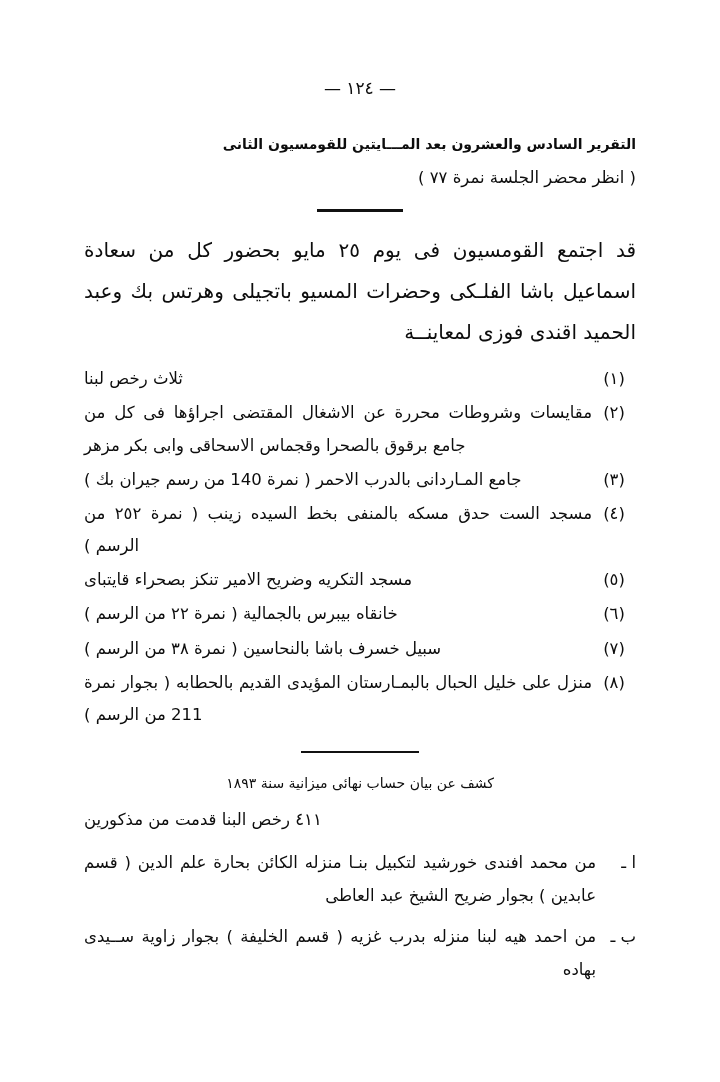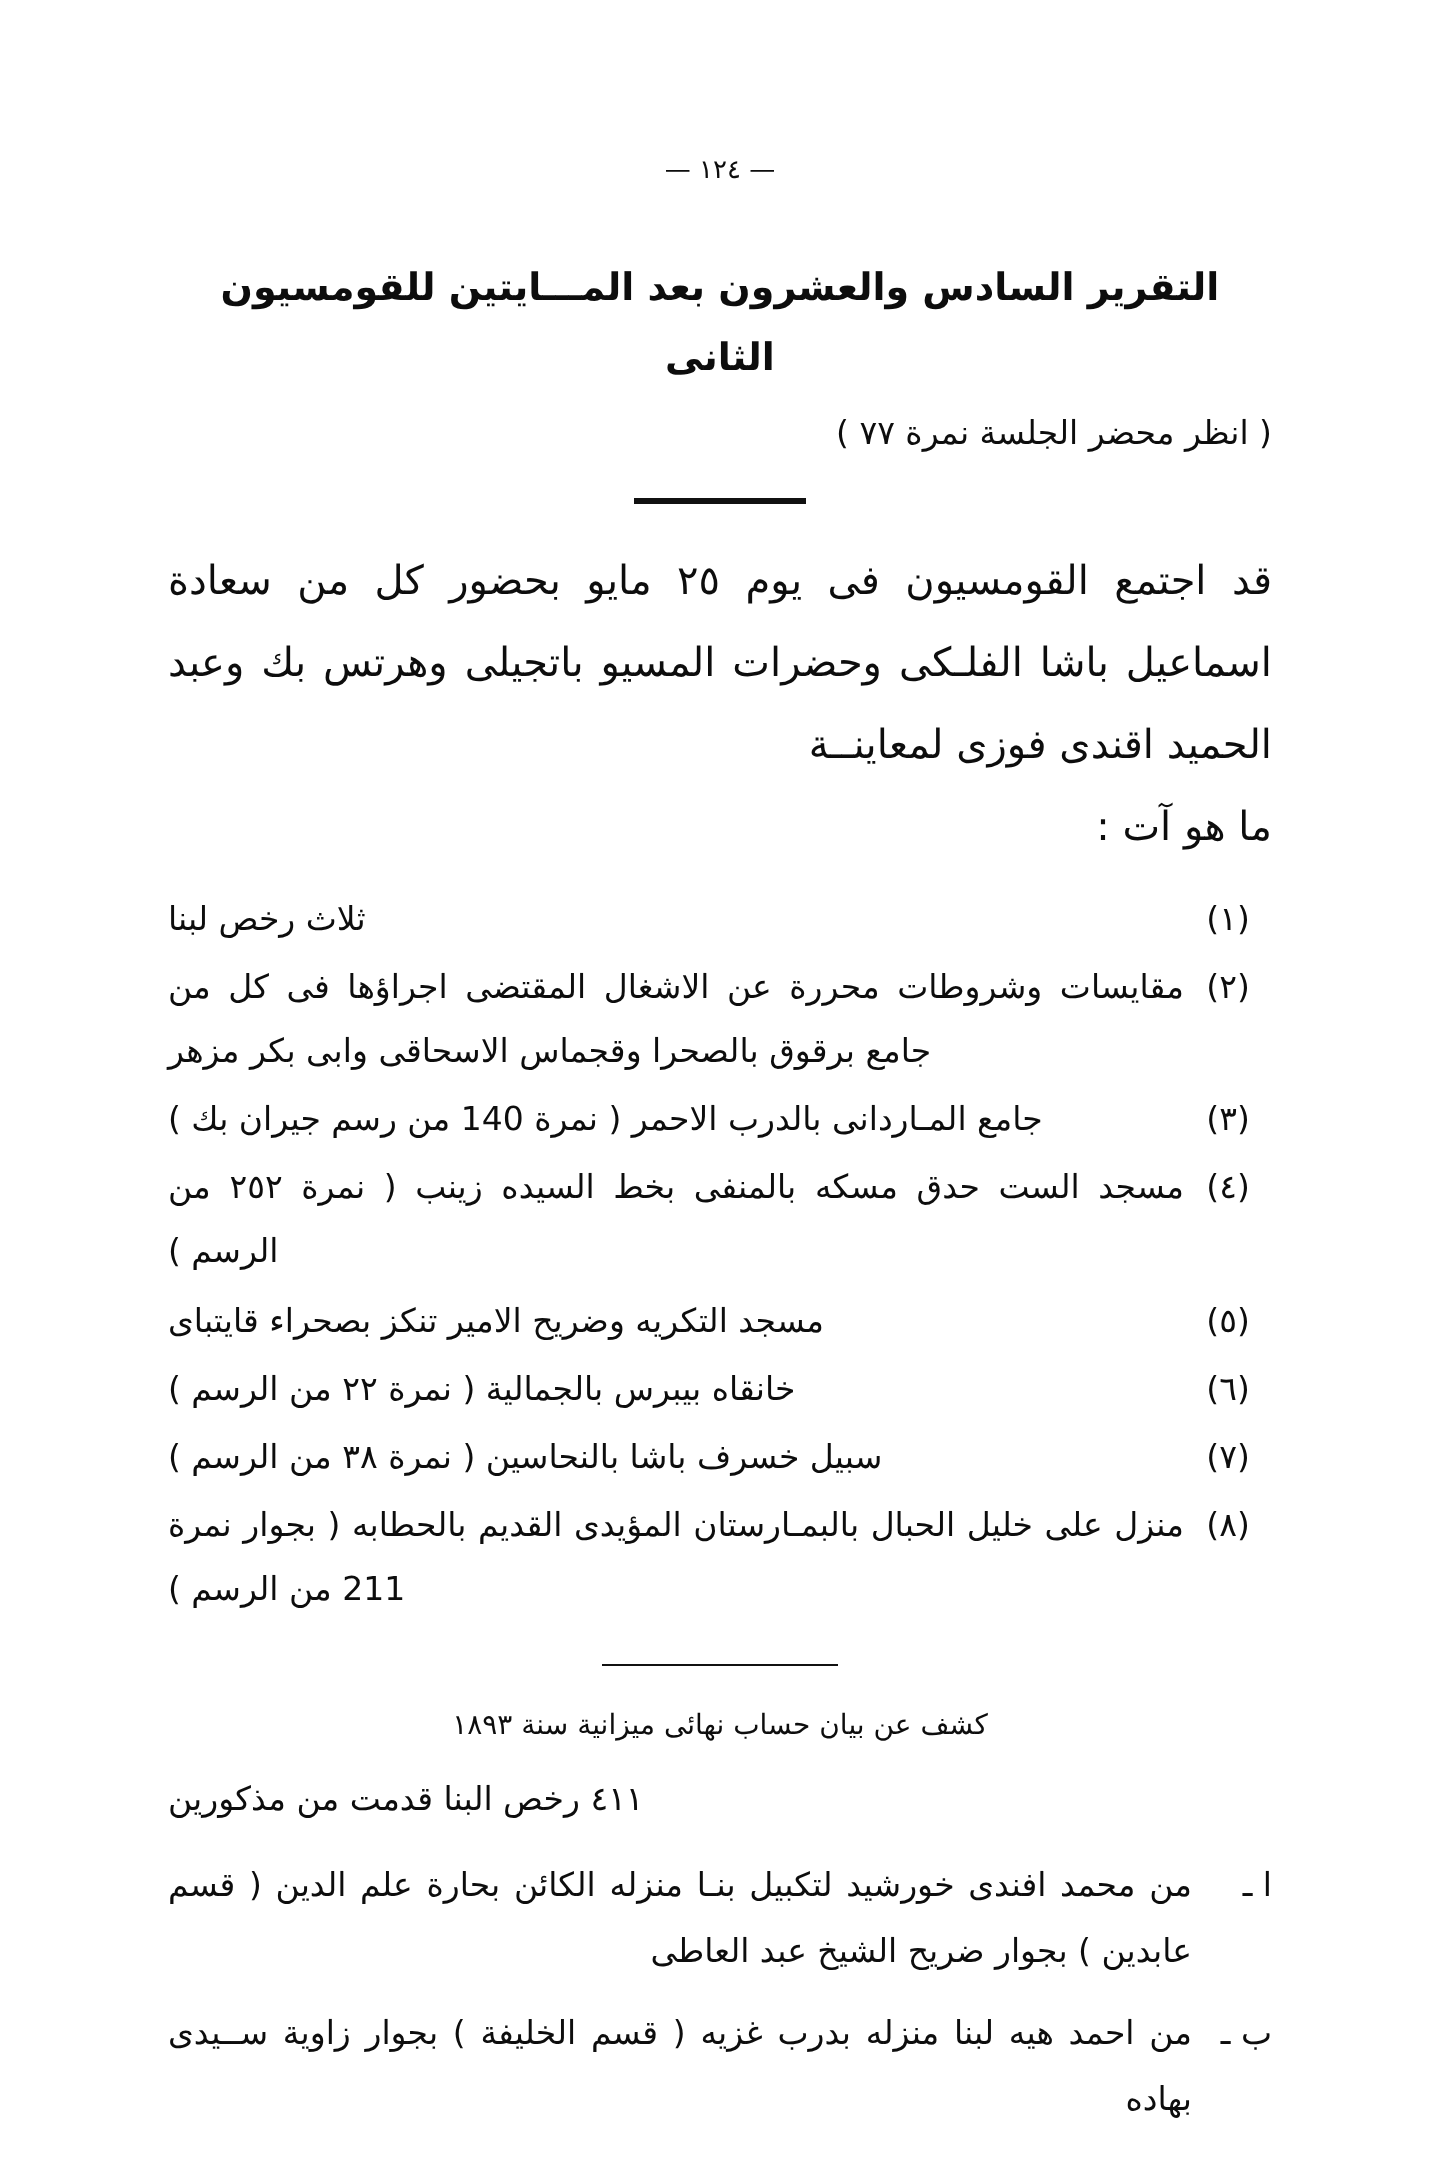--- a/index.html
+++ b/index.html
@@ -17,28 +17,28 @@
   }
   .page {
     width: 720px;
     height: 1082px;
     box-sizing: border-box;
     padding: 78px 84px 40px 84px;
     position: relative;
   }
   .page-number {
     text-align: center;
-    font-size: 13px;
+    font-size: 17px;
     letter-spacing: 1px;
     margin: 0 0 34px 0;
     direction: rtl;
   }
   .doc-title {
-    text-align: center;
-    font-size: 19px;
+    text-align: right;
+    font-size: 14px;
     line-height: 1.85;
     margin: 0;
     direction: rtl;
     font-weight: 600;
   }
   .doc-subtitle {
     text-align: right;
     font-size: 16.5px;
     line-height: 1.9;
     margin: 4px 0 0 0;
@@ -132,21 +132,20 @@
 
   <div class="page-number">— ١٢٤ —</div>
 
   <div class="doc-title">التقرير السادس والعشرون بعد المـــايتين للقومسيون الثانى</div>
   <div class="doc-subtitle">( انظر محضر الجلسة نمرة ٧٧ )</div>
 
   <div class="rule"></div>
 
   <p class="para">
     <span>قد اجتمع القومسيون فى يوم ٢٥ مايو بحضور كل من سعادة اسماعيل باشا الفلـكى وحضرات المسيو باتجيلى وهرتس بك وعبد الحميد اقندى فوزى لمعاينــة</span>
-    <span class="last-line">ما هو آت :</span>
   </p>
 
   <ul class="list">
     <li class="list-item">
       <span class="item-marker">(١)</span>
       <span class="item-text center-last">ثلاث رخص لبنا</span>
     </li>
     <li class="list-item">
       <span class="item-marker">(٢)</span>
       <span class="item-text center-last">مقايسات وشروطات محررة عن الاشغال المقتضى اجراؤها فى كل من جامع برقوق بالصحرا وقجماس الاسحاقى وابى بكر مزهر</span>

